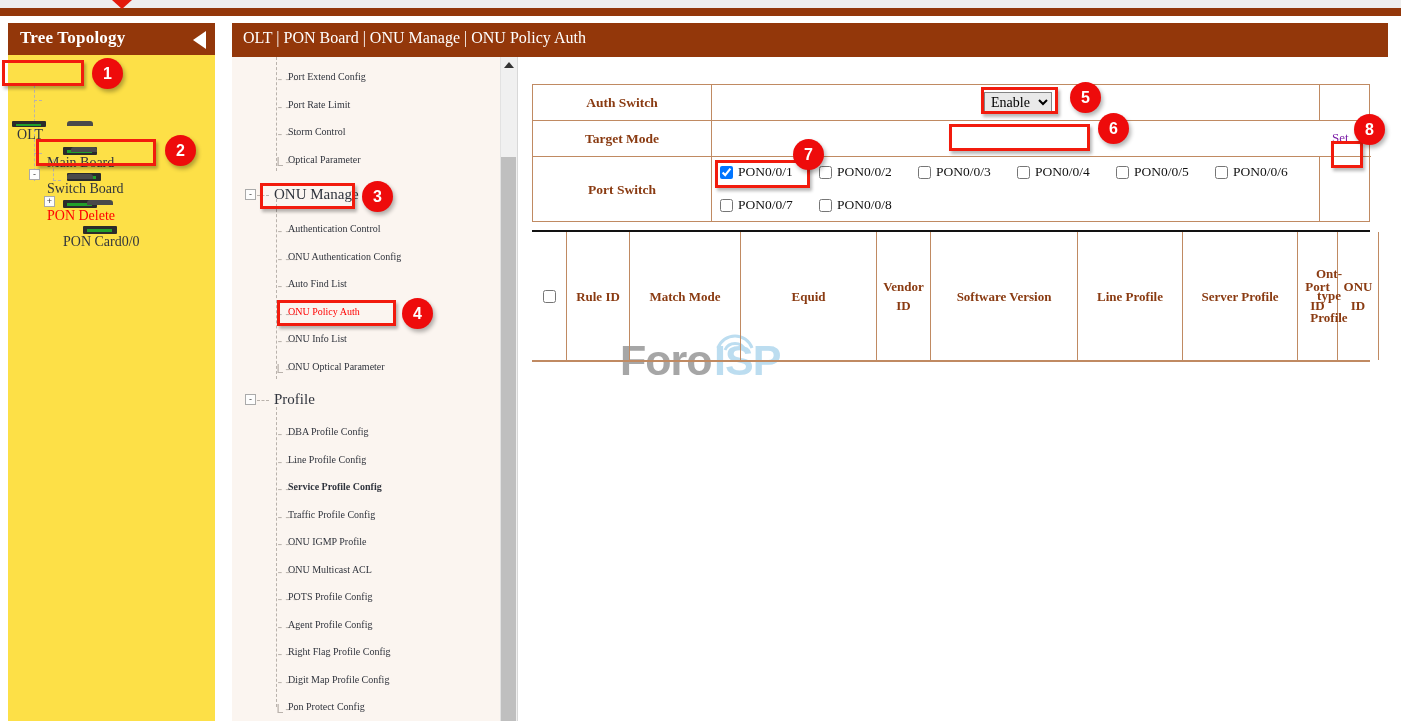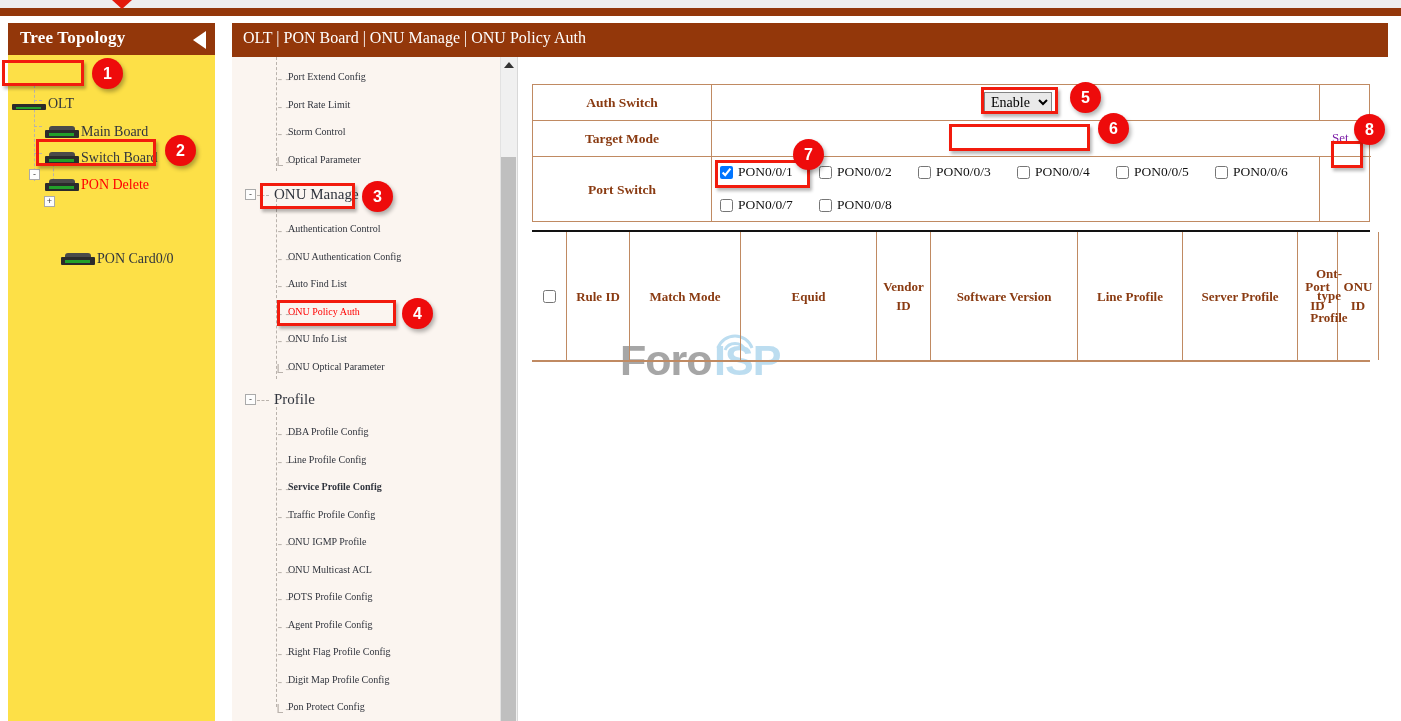--- a/index.html
+++ b/index.html
@@ -27,21 +27,21 @@
                 background:#93370a; color:#ffffff; }
   .tree-head-title { position:absolute; left:12px; top:5px; font-size:17px; font-weight:bold;
                      color:#ffffff; letter-spacing:.2px; }
   .collapse-arrow { position:absolute; right:9px; top:8px; width:0; height:0;
                     border-top:9px solid transparent; border-bottom:9px solid transparent;
                     border-right:13px solid #ffffff; cursor:pointer; }
 
   .tree-body { position:absolute; left:0; top:32px; width:207px; height:666px; }
 
   .tnode { position:absolute; height:22px; display:flex; align-items:center; font-size:14px;
-           color:#30343d; white-space:nowrap; }
+           color:#30343d; white-space:nowrap;flex-direction:column; }
   .tnode .lbl { margin-left:2px; }
   .tnode.red .lbl { color:#ff0000; }
 
   
   .dev {
     position:relative; width:34px; height:12px; flex:0 0 34px;
   }
   .dev .body {
     position:absolute; left:0; bottom:0; width:34px; height:8px; background:#2b2b2b;
     border-radius:1px;
@@ -205,21 +205,21 @@
     <div class="tnode red" style="left:37px; top:119px;">
       <span class="dev">
         <span class="top"></span>
             <span class="body"></span>
             <span class="led"></span>
       </span>
       <span class="lbl">PON Delete</span>
     </div>
 
     <div class="expander" style="left:36px; top:141px;">+</div>
-    <div class="tnode" style="left:53px; top:145px;margin-top:48px;">
+    <div class="tnode" style="left:53px; top:145px;">
       <span class="dev">
         <span class="top"></span>
             <span class="body"></span>
             <span class="led"></span>
       </span>
       <span class="lbl">PON Card0/0</span>
     </div>
   </div>
 </div>
 

